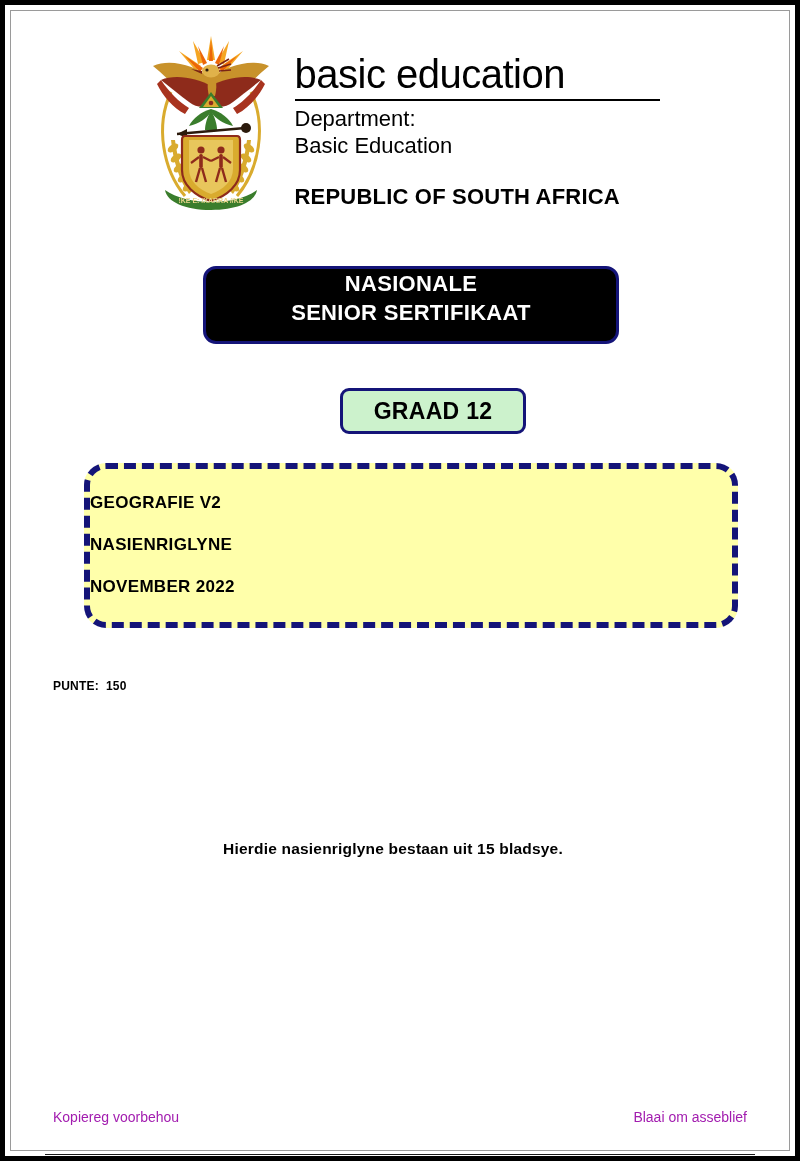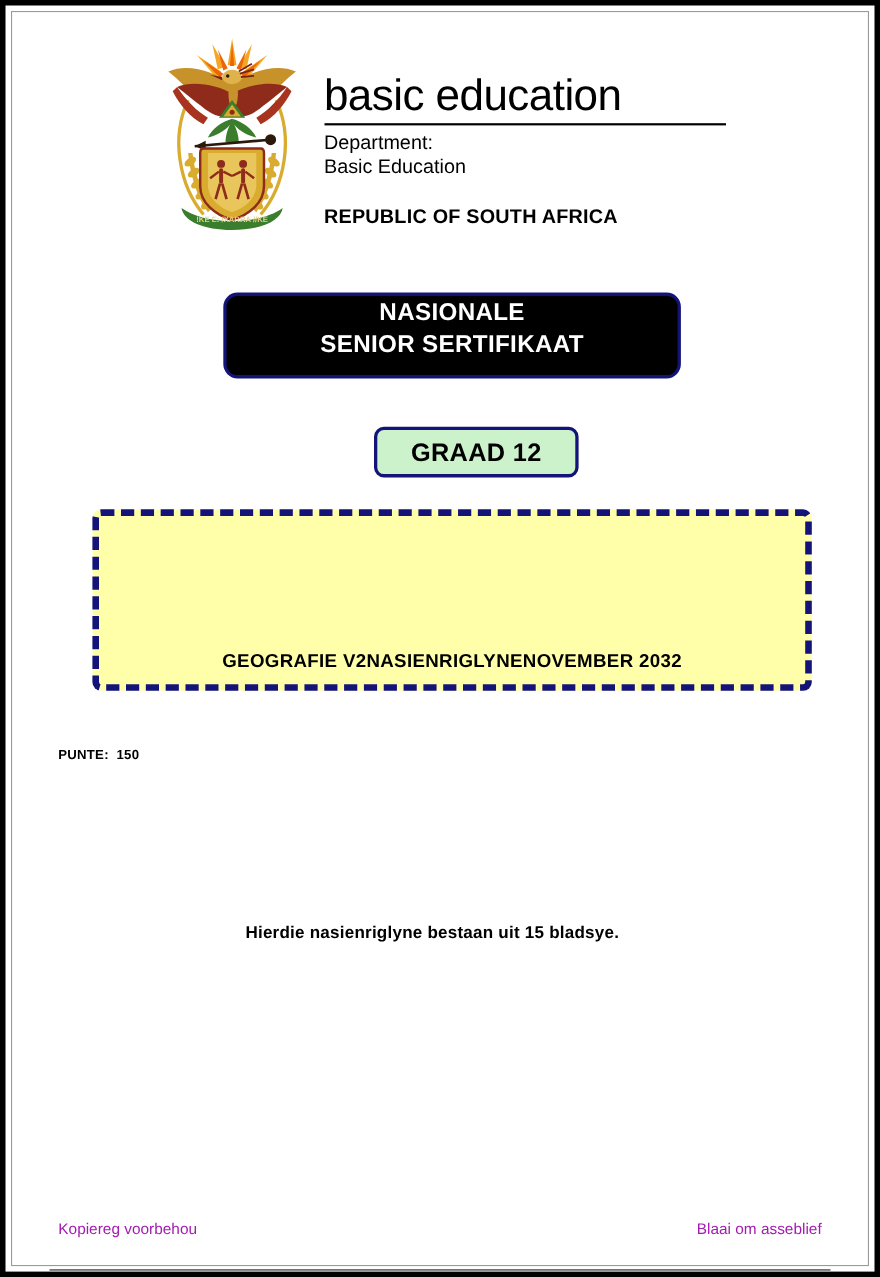--- a/index.html
+++ b/index.html
@@ -62,21 +62,21 @@
     line-height: 1.05;
     white-space: nowrap;
   }
   .be-rule {
     border-top: 2.5px solid #000;
     margin-top: 4px;
     margin-bottom: 5px;
     width: 100%;
   }
   .dept-line {
-    font-size: 18px;
+    font-size: 22px;
     font-weight: 400;
     color: #000;
     line-height: 1.22;
     white-space: nowrap;
   }
   .dept-line.bold {
     font-weight: 700;
     letter-spacing: 0.2px;
     margin-top: 24px;
   }
@@ -130,25 +130,25 @@
 
   
   .subject-box {
     position: absolute;
     left: 73px;
     top: 452px;
     width: 654px;
     height: 165px;
     background: #ffffaa;
     border: 6px dashed #141478;
-    border-radius: 8px;
-    box-sizing: border-box;
-    display: flex;
-    flex-direction: row;
-    align-items: flex-end;
+    border-radius: 22px;
+    box-sizing: border-box;
+    display: flex;
+    flex-direction: column;
+    align-items: flex-start;
     justify-content: center;
   }
   .subject-box span {
     color: #000000;
     font-size: 17px;
     font-weight: 700;
     letter-spacing: 0.3px;
     margin: 11.5px 0;
     line-height: 1.1;
   }
@@ -314,21 +314,21 @@
       <span>SENIOR SERTIFIKAAT</span>
     </div>
 
     <div class="grade-box">
       <span>GRAAD 12</span>
     </div>
 
     <div class="subject-box">
       <span>GEOGRAFIE V2</span>
       <span>NASIENRIGLYNE</span>
-      <span>NOVEMBER 2032</span>
+      <span>NOVEMBER 2022</span>
     </div>
 
     <div class="marks">PUNTE:  150</div>
 
     <div class="pagecount">
       <span>Hierdie nasienriglyne bestaan uit 15 bladsye.</span>
     </div>
 
     <div class="footer-rule"></div>
     <div class="footer">

